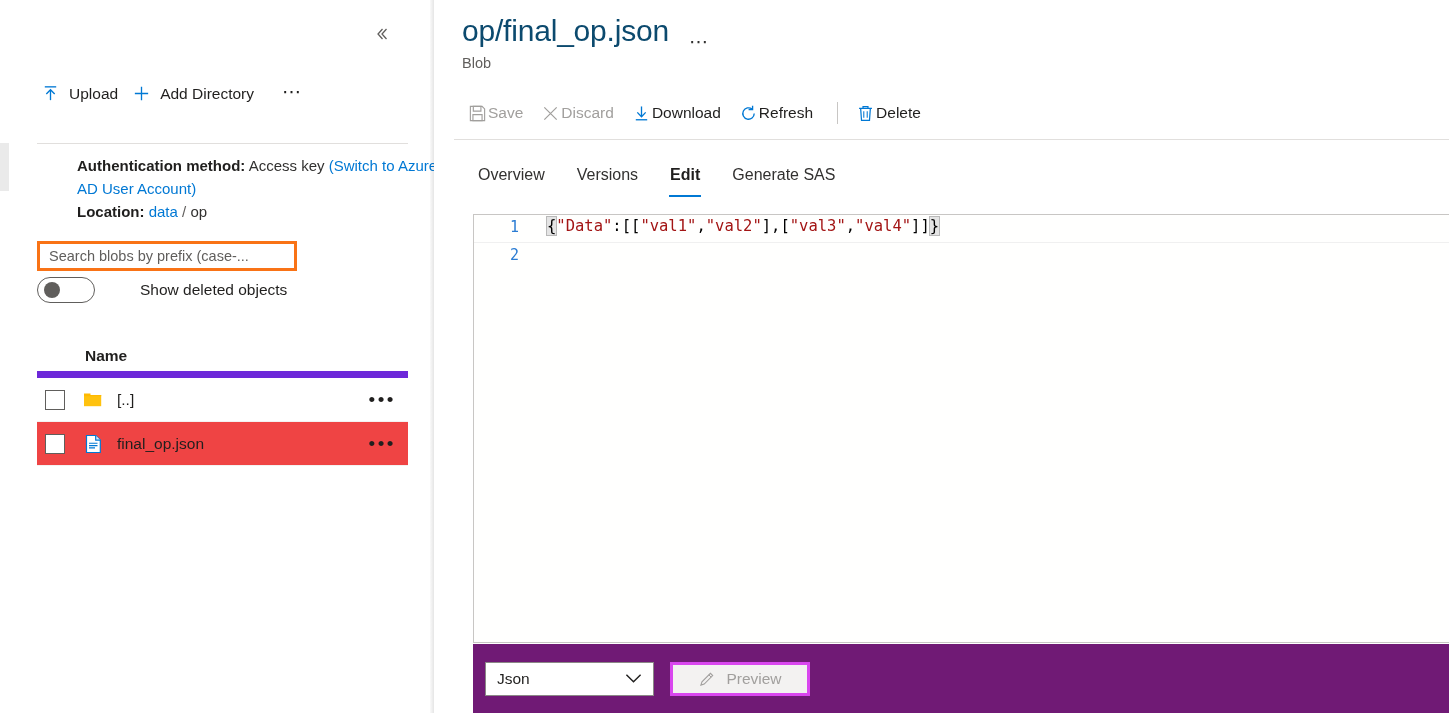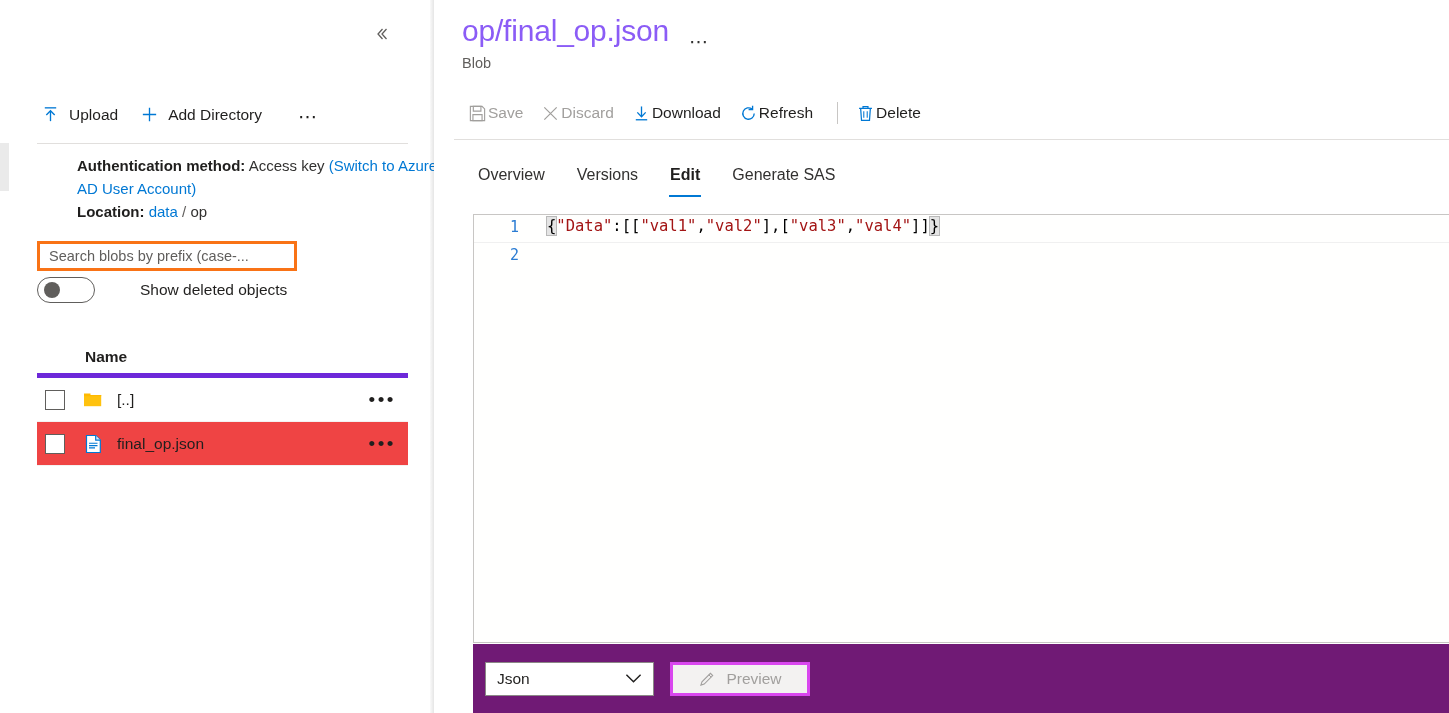--- a/index.html
+++ b/index.html
@@ -46,24 +46,24 @@
     width: 28px; height: 28px;
     display: flex; align-items: center; justify-content: center;
     cursor: pointer;
     color: #605e5c;
     font-size: 17px;
     line-height: 1;
   }
 
   .lp-toolbar {
     position: absolute;
-    left: 37px; top: 92px;
-    display: flex;
-    align-items: flex-end;
-    gap: 8px;
+    left: 37px; top: 80px;
+    display: flex;
+    align-items: flex-start;
+    gap: 0px;
     height: 36px;
   }
   .lp-cmd {
     display: flex;
     align-items: center;
     gap: 9px;
     padding: 4px 10px 4px 4px;
     cursor: pointer;
     font-size: 15.5px;
     color: #201f1e;
@@ -137,21 +137,21 @@
   .toggle-label { font-size: 15.5px; color: #201f1e; margin-left: 32px; }
 
   .lp-list { position: absolute; left: 37px; top: 340px; width: 371px; }
   .lp-list-head {
     height: 38px;
     display: flex; align-items: center;
     padding-left: 48px;
     font-size: 15.5px;
     font-weight: bold;
     color: #201f1e;
-    border-bottom: 5px solid #6d28d9;
+    border-bottom: 7px solid #6d28d9;
   }
   .lp-row {
     height: 44px;
     display: flex; align-items: center;
     border-bottom: 1px solid #f3f2f1;
     cursor: pointer;
     padding-left: 8px;
   }
   .lp-row.selected { background: #ef4444; }
   .chk {
@@ -194,21 +194,21 @@
   .title-row {
     position: absolute;
     left: 28px; top: 12px;
     display: flex;
     align-items: flex-start;
     gap: 20px;
   }
   .page-title {
     font-size: 30px;
     font-weight: normal;
-    color: #8b5cf6;
+    color: #0c4a6e;
     line-height: 38px;
     letter-spacing: -0.2px;
   }
   .title-dots {
     font-size: 19px;
     letter-spacing: 2.5px;
     color: #323130;
     cursor: pointer;
     line-height: 1;
     margin-top: 20px;

